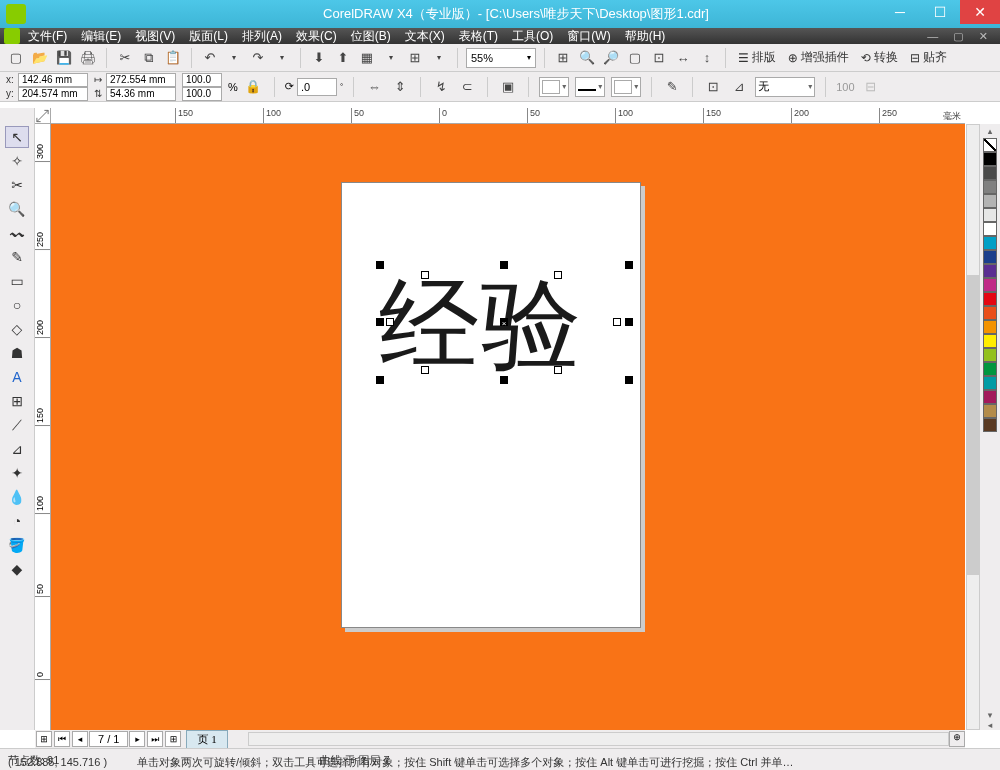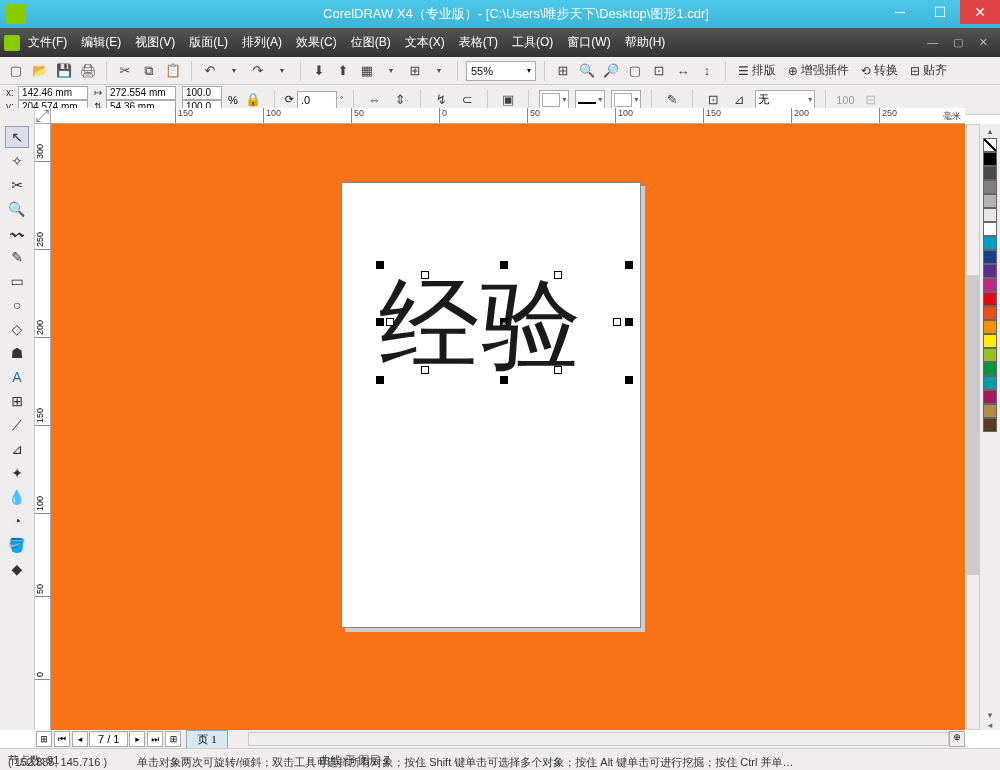--- a/index.html
+++ b/index.html
@@ -3,21 +3,21 @@
 <meta charset="utf-8">
 <style>
 * { margin:0; padding:0; box-sizing:border-box; font-family:"Microsoft YaHei",Arial,sans-serif; }
 body { width:1000px; height:770px; background:#fff; overflow:hidden; font-size:12px; position:relative; }
 .titlebar { height:28px; background:linear-gradient(#4dc7e8,#3db5d6); display:flex; align-items:center; color:#fff; position:relative; }
 .titlebar .icon { width:20px; height:20px; background:#8c0; margin:0 6px; border-radius:3px; }
 .titlebar .title { flex:1; text-align:center; font-size:13px; }
 .winbtns { display:flex; position:absolute; right:0; top:0; height:24px; }
 .winbtn { width:40px; height:24px; display:flex; align-items:center; justify-content:center; color:#fff; font-size:14px; }
 .winbtn.close { background:#e04343; }
-.menubar { height:29px; background:linear-gradient(#555,#333); display:flex; align-items:center; padding-left:4px; color:#fff; font-size:12px; position:relative; }
+.menubar { height:16px; background:linear-gradient(#555,#333); display:flex; align-items:center; padding-left:4px; color:#fff; font-size:12px; position:relative; }
 .menubar .appicon { width:16px; height:16px; background:#8c0; margin-right:8px; border-radius:2px; }
 .menubar span.m { margin-right:14px; cursor:default; }
 .menubar .mdi { position:absolute; right:6px; color:#bbb; font-size:11px; letter-spacing:6px; }
 .toolbar { height:28px; background:#efedee; border-bottom:1px solid #ccc; display:flex; align-items:center; padding:0 6px; gap:4px; overflow:hidden;}
 .tbtn { width:20px; height:20px; border:1px solid transparent; display:flex; align-items:center; justify-content:center; font-size:13px; color:#444; }
 .tsep { width:1px; height:20px; background:#ccc; margin:0 4px; }
 .zoom { width:70px; height:20px; border:1px solid #aaa; background:#fff; font-size:11px; padding:0 4px; display:flex; align-items:center; justify-content:space-between; }
 .txtbtn { display:flex; align-items:center; gap:3px; font-size:12px; color:#333; padding:0 4px; height:20px;}
 .propbar { height:30px; background:#efedee; border-bottom:1px solid #ccc; display:flex; align-items:center; padding:0 6px; gap:6px; font-size:11px; overflow:hidden;}
 .coordbox { display:grid; grid-template-columns:12px 70px; grid-template-rows:14px 14px; align-items:center; }

